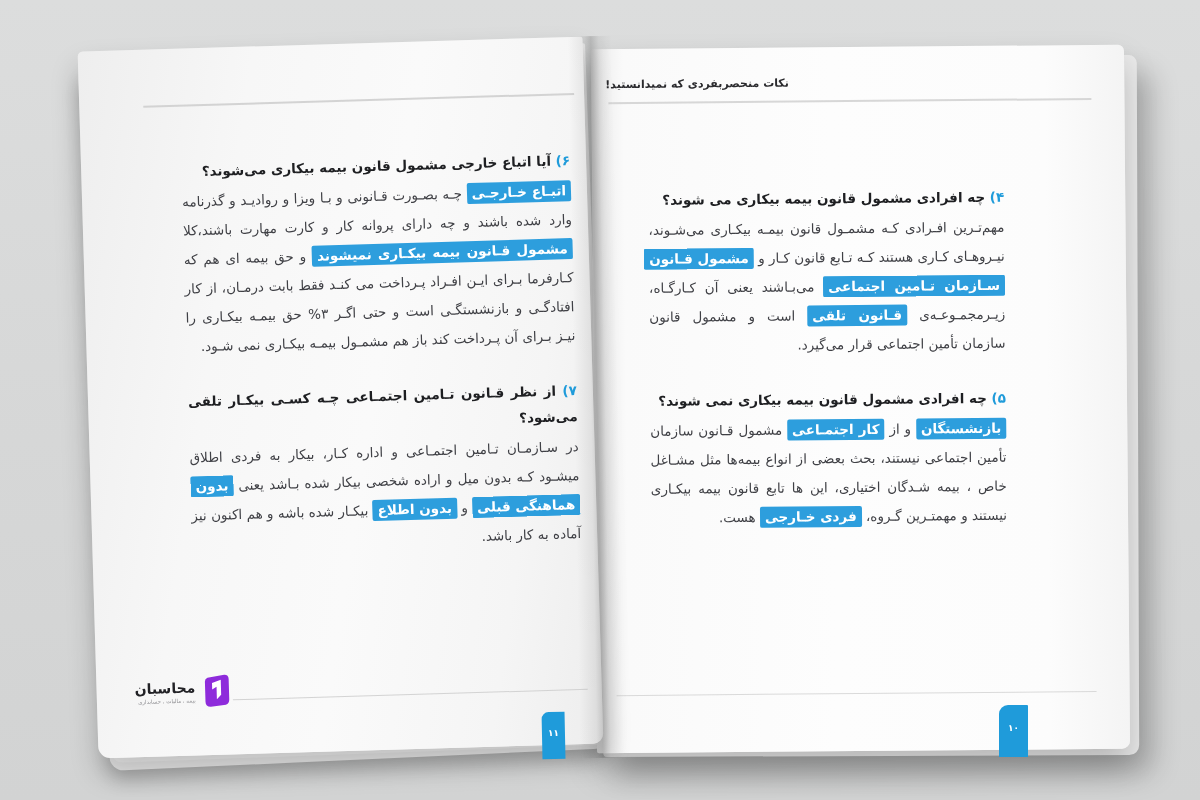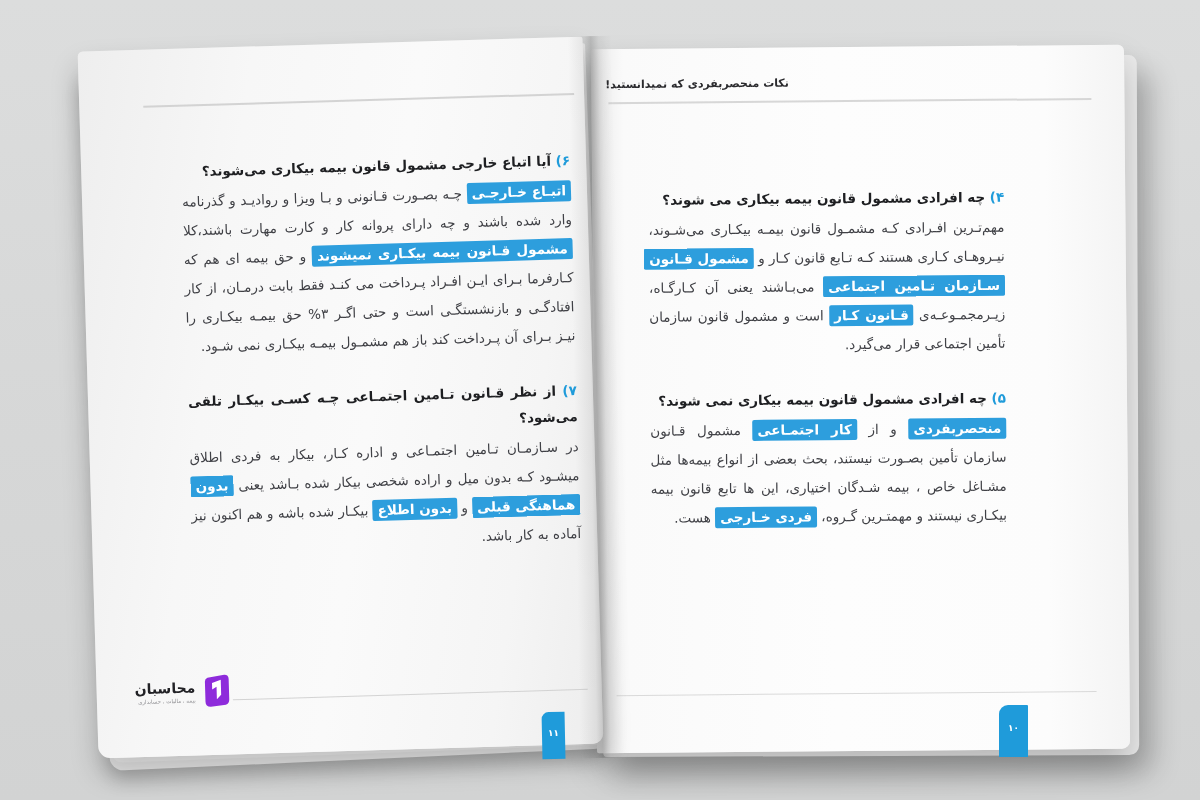--- a/index.html
+++ b/index.html
@@ -64,25 +64,25 @@
   <div class="sheet u1"></div>
   <div class="sheet u2"></div>
   <div class="sheet ur"></div>
 
   <div class="page page-right">
     <div class="header-right">نکات منحصربفردی که نمیدانستید!</div>
     <div class="rule rule-top-right"></div>
     <div class="content content-right" id="right-questions">
         <div class="q-block">
           <div class="q-heading"><span class="q-num">۴) </span><span>چه افرادی مشمول قانون بیمه بیکاری می شوند؟</span></div>
-          <div class="q-para"><span>مهم‌تـرین افـرادی کـه مشمـول قانون بیمـه بیکـاری می‌شـوند، نیـروهـای کـاری هستند کـه تـابع قانون کـار و </span><span class="hl">مشمول قـانون سـازمان تـامین اجتماعی</span><span> می‌بـاشند یعنی آن کـارگـاه، زیـرمجمـوعـه‌ی </span><span class="hl">قـانون کـار</span><span> است و مشمول قانون سازمان تأمین اجتماعی  قرار می‌گیرد.</span></div>
+          <div class="q-para"><span>مهم‌تـرین افـرادی کـه مشمـول قانون بیمـه بیکـاری می‌شـوند، نیـروهـای کـاری هستند کـه تـابع قانون کـار و </span><span class="hl">مشمول قـانون سـازمان تـامین اجتماعی</span><span> می‌بـاشند یعنی آن کـارگـاه، زیـرمجمـوعـه‌ی </span><span class="hl">قـانون تلقی</span><span> است و مشمول قانون سازمان تأمین اجتماعی  قرار می‌گیرد.</span></div>
         </div>
         <div class="q-block">
           <div class="q-heading"><span class="q-num">۵) </span><span>چه افرادی مشمول قانون بیمه بیکاری نمی شوند؟</span></div>
-          <div class="q-para"><span class="hl">منحصربفردی</span><span> و از </span><span class="hl">کار اجتمـاعی</span><span> مشمول قـانون سازمان تأمین بصـورت نیستند، بحث بعضی از انواع بیمه‌ها مثل مشـاغل خاص ، بیمه شـدگان اختیاری، این ها تابع قانون بیمه بیکـاری نیستند و مهمتـرین گـروه، </span><span class="hl">فردی خـارجی</span><span> هست.</span></div>
+          <div class="q-para"><span class="hl">بازنشستگان</span><span> و از </span><span class="hl">کار اجتمـاعی</span><span> مشمول قـانون سازمان تأمین اجتماعی نیستند، بحث بعضی از انواع بیمه‌ها مثل مشـاغل خاص ، بیمه شـدگان اختیاری، این ها تابع قانون بیمه بیکـاری نیستند و مهمتـرین گـروه، </span><span class="hl">فردی خـارجی</span><span> هست.</span></div>
         </div>
       </div>
     <div class="rule rule-bottom-right"></div>
   </div>
 
   <div class="page page-left">
     <div class="rule rule-top-left"></div>
     <div class="content content-left" id="left-questions">
         <div class="q-block">
           <div class="q-heading"><span class="q-num">۶) </span><span>آیا اتباع خارجی مشمول قانون بیمه بیکاری می‌شوند؟</span></div>

